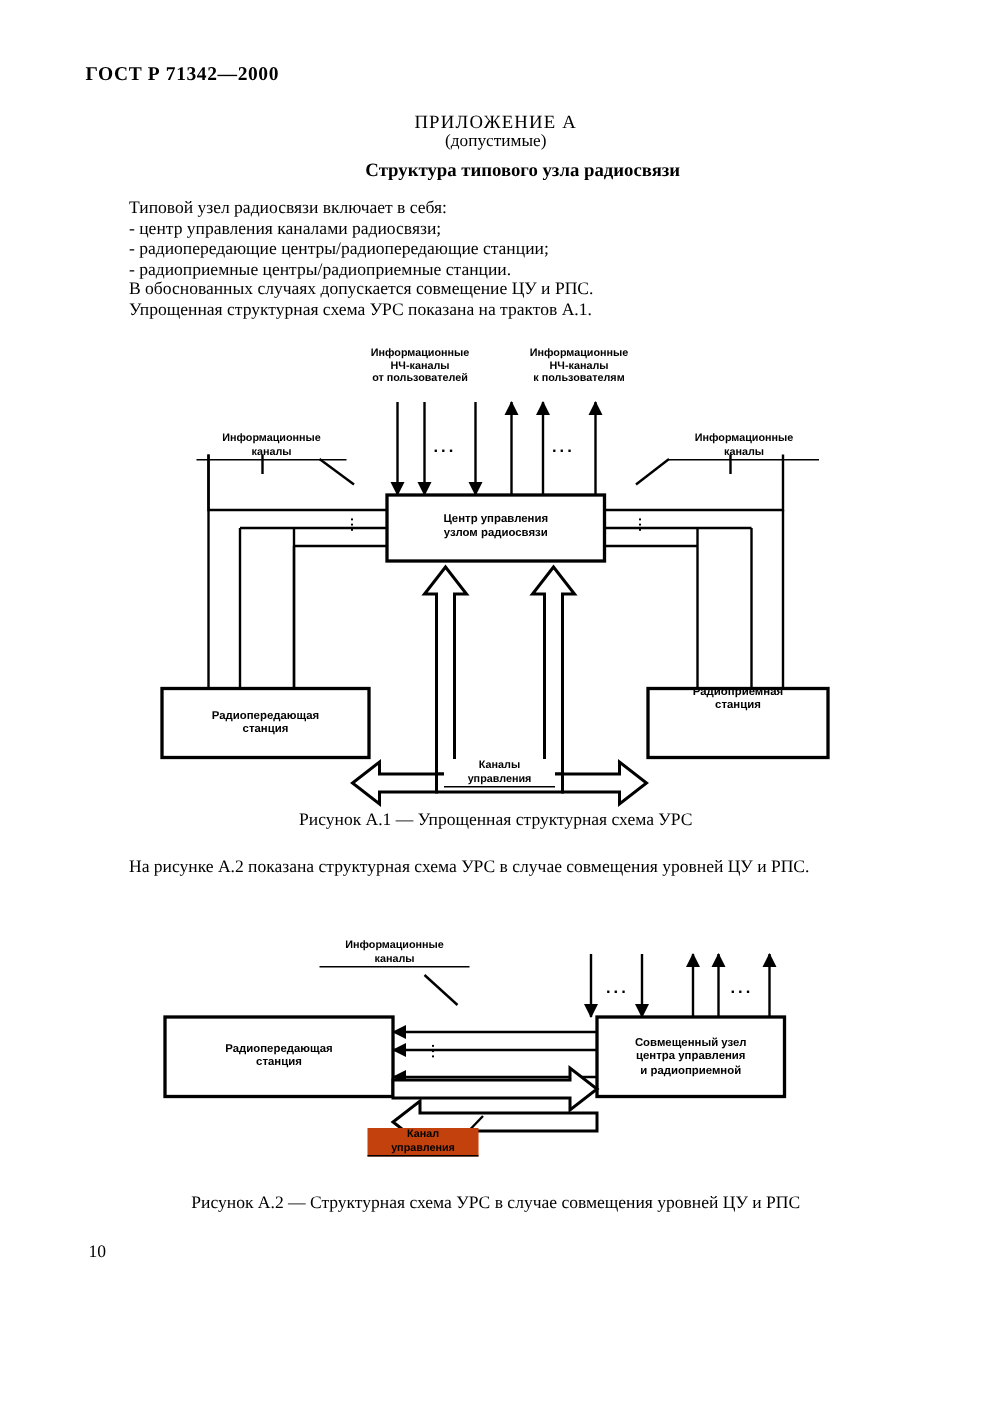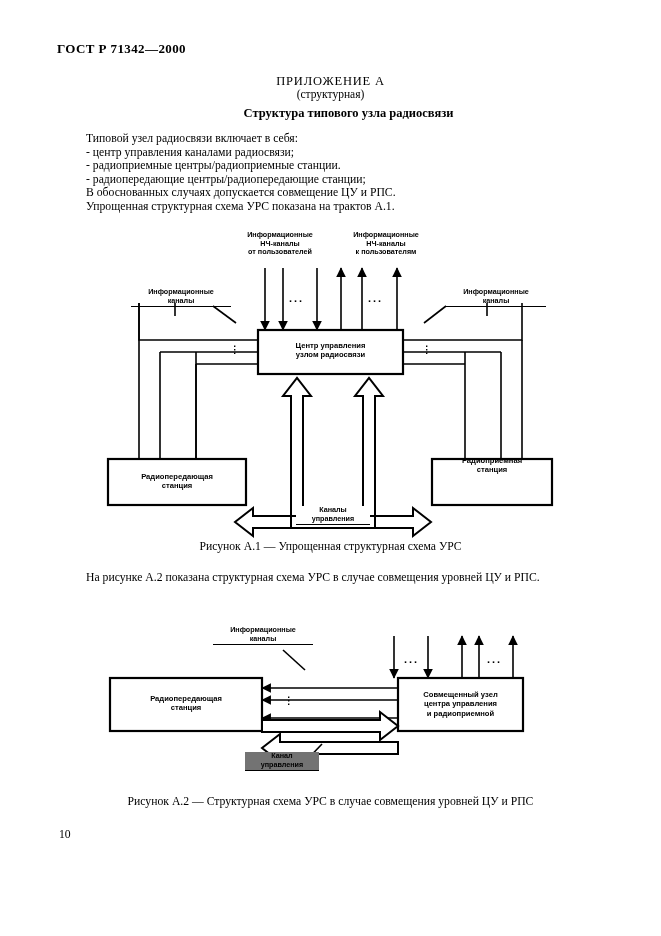--- a/index.html
+++ b/index.html
@@ -120,28 +120,28 @@
   }
 </style>
 </head>
 <body>
 
 <div class="page">
 
   <div class="std-header">ГОСТ Р 71342—2000</div>
 
   <div class="annex-title">ПРИЛОЖЕНИЕ А</div>
-  <div class="annex-sub">(структурная)</div>
+  <div class="annex-sub">(допустимые)</div>
   <div class="section-title">Структура типового узла радиосвязи</div>
 
   <div class="body-text">
     <p class="ind">Типовой узел радиосвязи включает в себя:</p>
     <p class="dash">- центр управления каналами радиосвязи;</p>
+    <p class="dash">- радиопередающие центры/радиопередающие станции;</p>
     <p class="dash">- радиоприемные центры/радиоприемные станции.</p>
-    <p class="dash">- радиопередающие центры/радиопередающие станции;</p>
     <p class="ind">В обоснованных случаях допускается совмещение ЦУ и РПС.</p>
     <p class="ind">Упрощенная структурная схема УРС показана на трактов А.1.</p>
   </div>
 
   <div class="fig" style="left:0; top:0; width:661px; height:540px;">
 
     <svg width="661" height="540">
       <defs>
         <marker id="ah" markerWidth="7" markerHeight="7" refX="5.6" refY="3" orient="auto">
           <path d="M0,0 L6,3 L0,6 z" fill="#000"></path>
@@ -312,21 +312,21 @@
     </div>
 
     <div class="boxlbl" style="top:98px;">
       <div style="width:125px; margin-left:398px;">
         <div>Совмещенный узел</div>
         <div>центра управления</div>
         <div>и радиоприемной</div>
       </div>
     </div>
 
-    <div class="lbl ul-lbl" style="left:245px; top:160px; width:74px; position:absolute; background:#737373;text-align:center;">
+    <div class="lbl ul-lbl" style="left:245px; top:160px; width:74px; position:absolute; background:#c2410c;text-align:center;">
       <div>Канал</div>
       <div>управления</div>
     </div>
 
     <div class="dots" style="left:404px; top:62px;">...</div>
     <div class="dots" style="left:487px; top:62px;">...</div>
     <div class="dots" style="left:286px; top:104px; font-size:9px; writing-mode:vertical-rl; letter-spacing:1px;">...</div>
   </div>
 
   <div class="caption c2">Рисунок А.2 —  Структурная схема УРС в случае совмещения уровней ЦУ и РПС</div>

